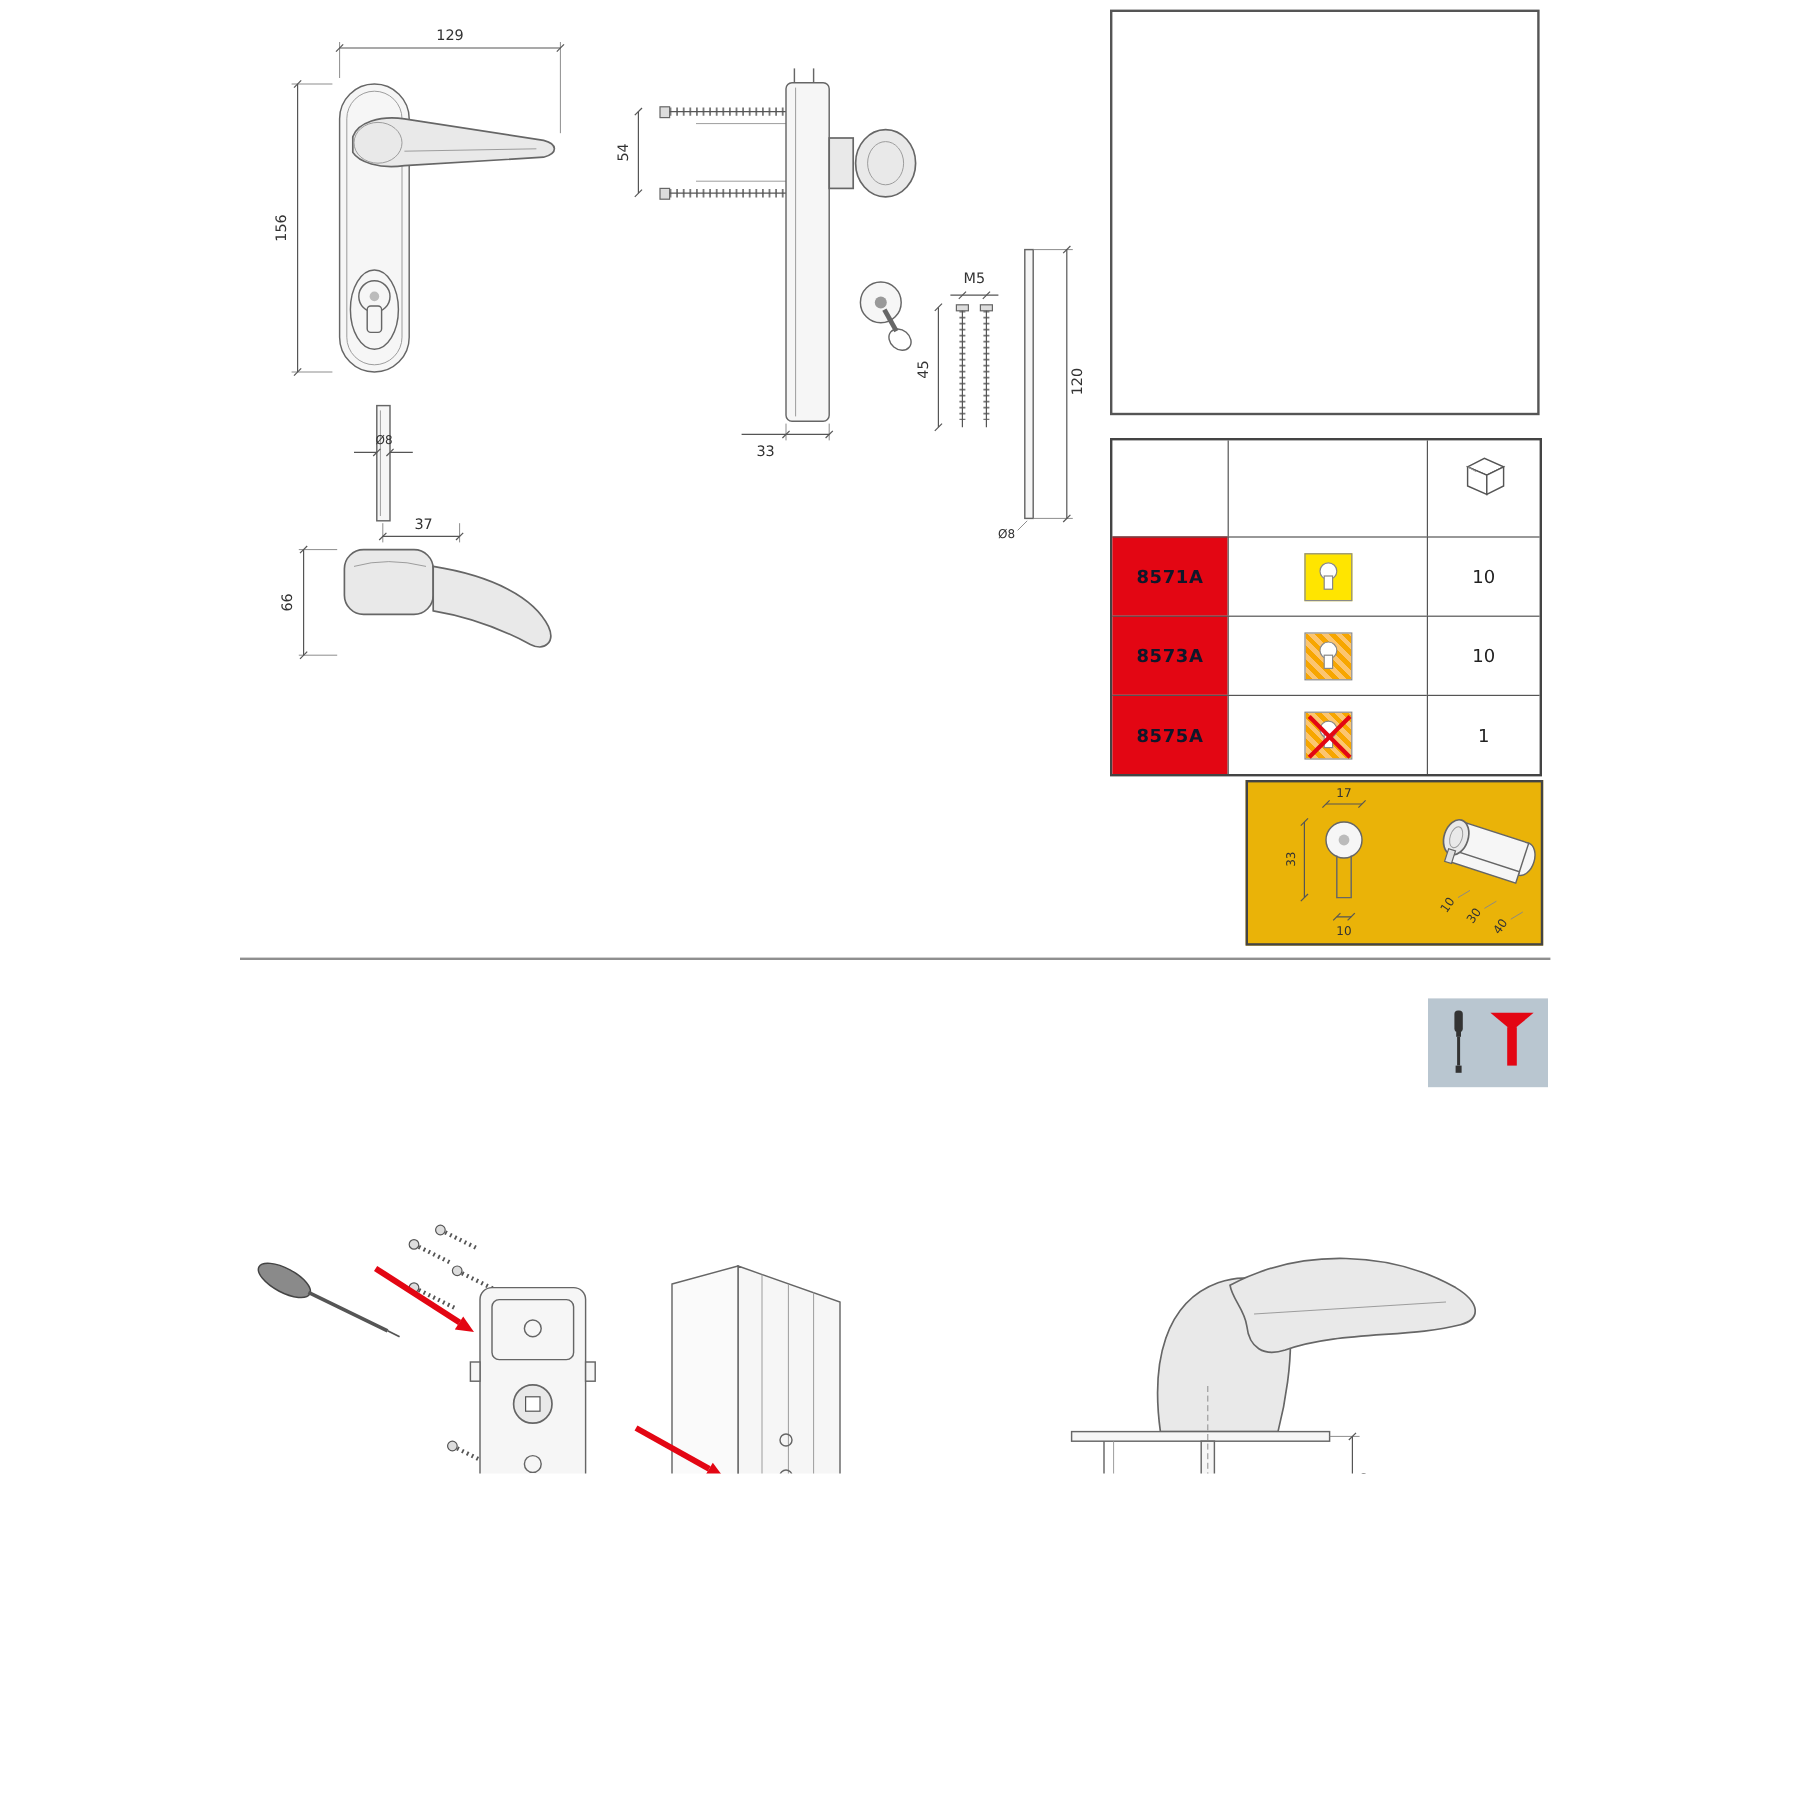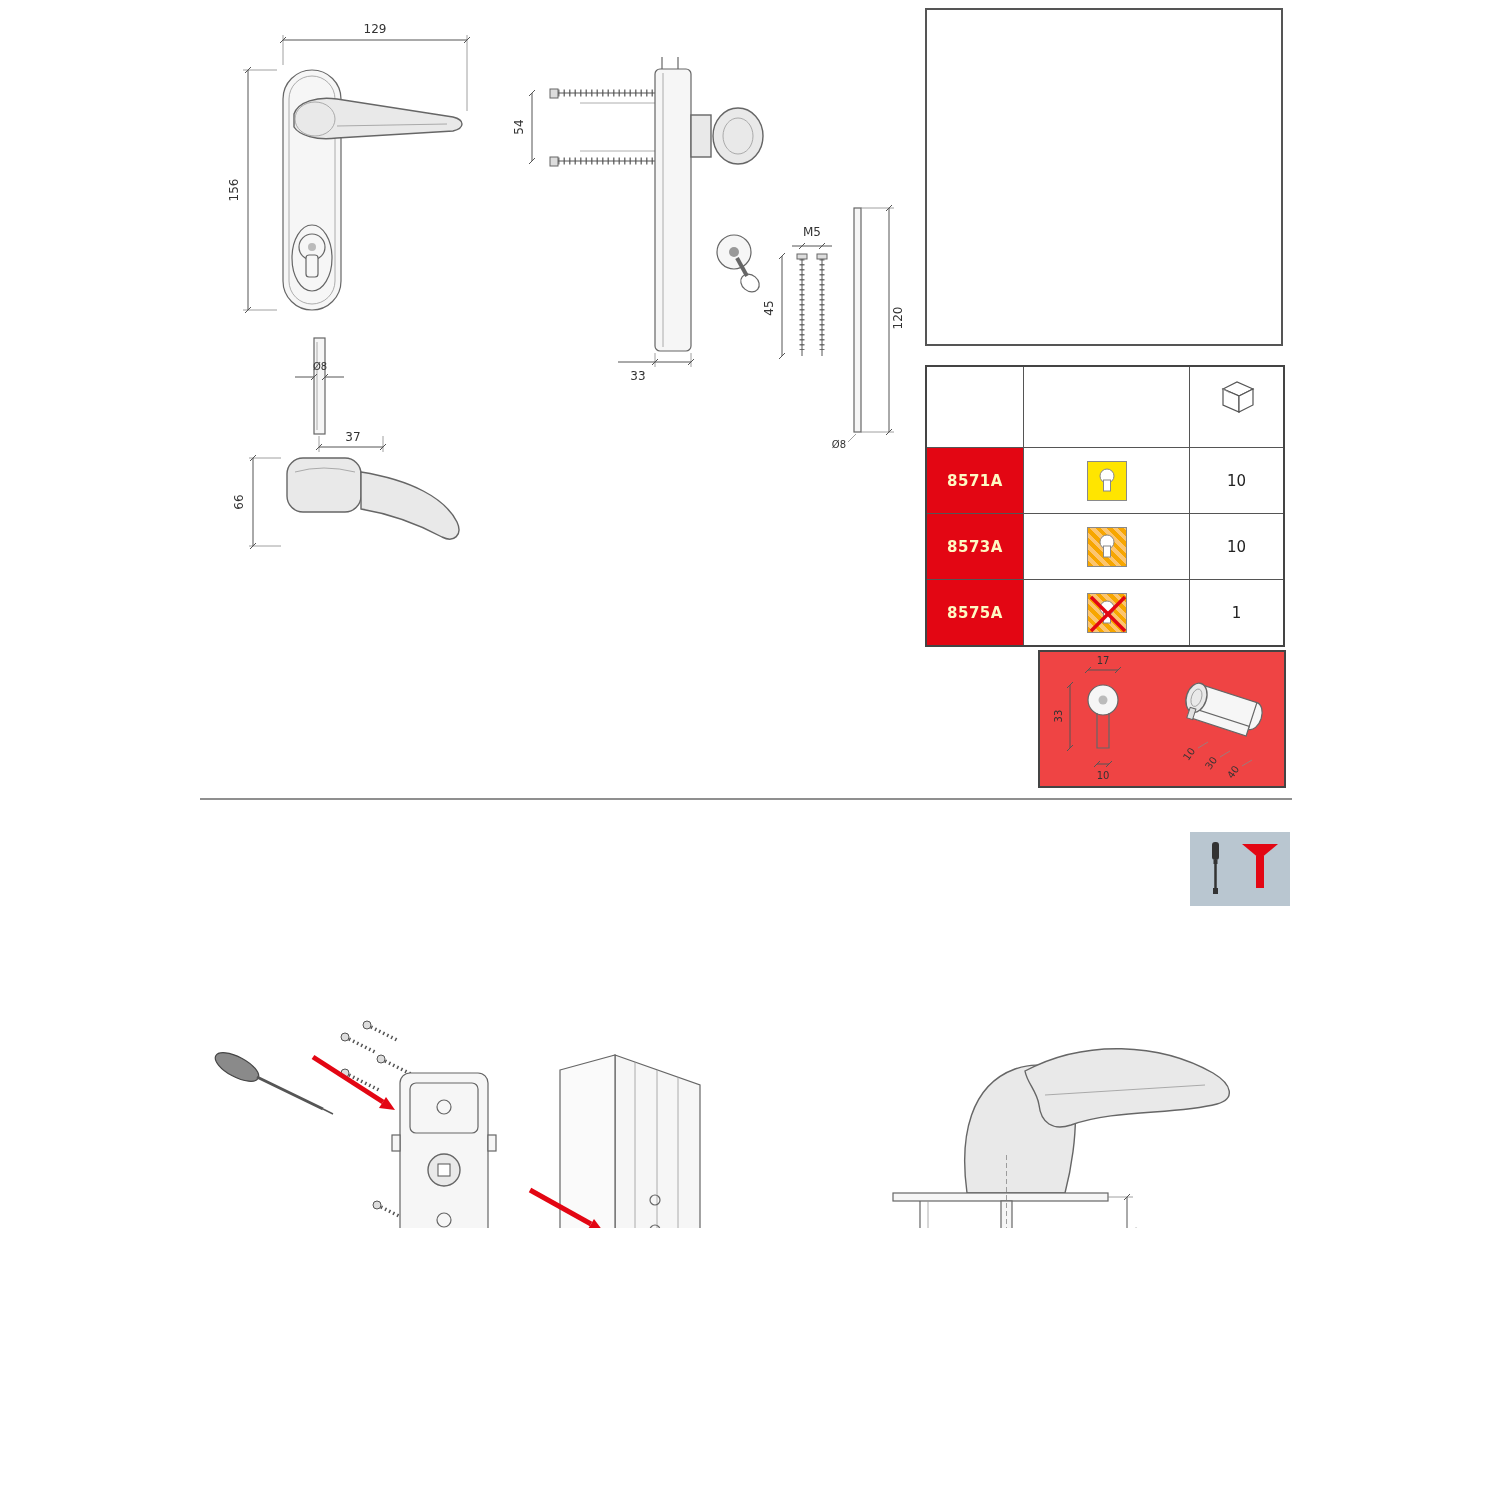--- a/index.html
+++ b/index.html
@@ -13,27 +13,27 @@
   svg .tick { stroke: #555; stroke-width: 1; }
   svg .part { fill: #e9e9e9; stroke: #666; stroke-width: 1.4; }
   svg .part-light { fill: #f6f6f6; stroke: #666; stroke-width: 1.2; }
   svg .outline { fill: none; stroke: #666; stroke-width: 1.2; }
   svg .thin { stroke: #999; stroke-width: 0.8; fill: none; }
   .empty-box { border: 2px solid #555; background: #fff; }
   .vtable { display: grid; grid-template-columns: 96px 166px 94px; grid-template-rows: 80px 66px 66px 66px; border: 2px solid #444; background: #fff; }
   .cell { display: flex; align-items: center; justify-content: center; }
   .cl { border-left: 1px solid #555; }
   .ct { border-top: 1px solid #555; }
-  .code-cell { background: #e30613; color: #fef9c3; font-size: 15px; font-weight: 600; letter-spacing: 0.5px; }
+  .code-cell { background: #e30613; color: #0f172a; font-size: 15px; font-weight: 600; letter-spacing: 0.5px; }
   .qty-cell { font-size: 15px; color: #222; }
   .variant-chip { width: 40px; height: 40px; border: 1px solid #8a8a8a; display: flex; align-items: center; justify-content: center; position: relative; }
   .chip-yellow { background: #ffe500; }
   .chip-orange { background: repeating-linear-gradient(45deg, #f7a600 0 4px, #fcc56f 4px 8px); }
   .chip-x { position: absolute; left: 0; top: 0; }
-  .detail-box { border: 2px solid #444; background: #ef4444; }
+  .detail-box { border: 2px solid #444; background: #eab308; padding-left: 17px; }
   .divider { background: #8f8f8f; }
   .toolbox { background: #b9c6d0; }
   .header-icon-cell { align-items: flex-start; padding-top: 12px; }
 </style>
 </head>
 <body>
 
 <div class="page">
 
   <div class="abs" style="left:215px;top:15px">

